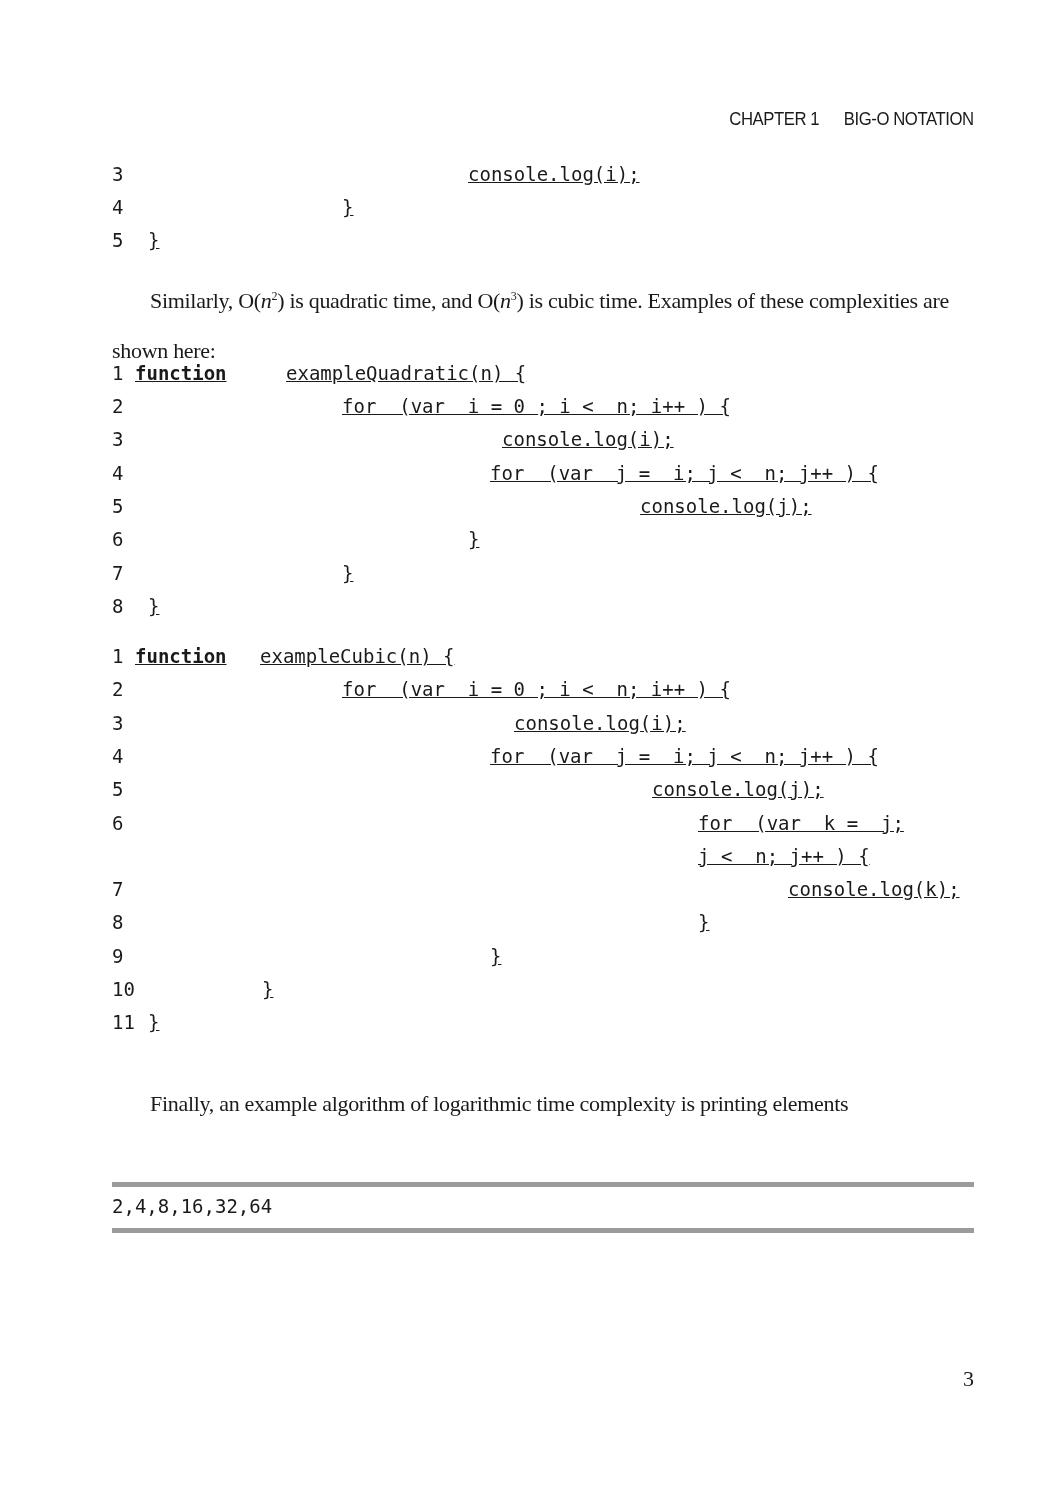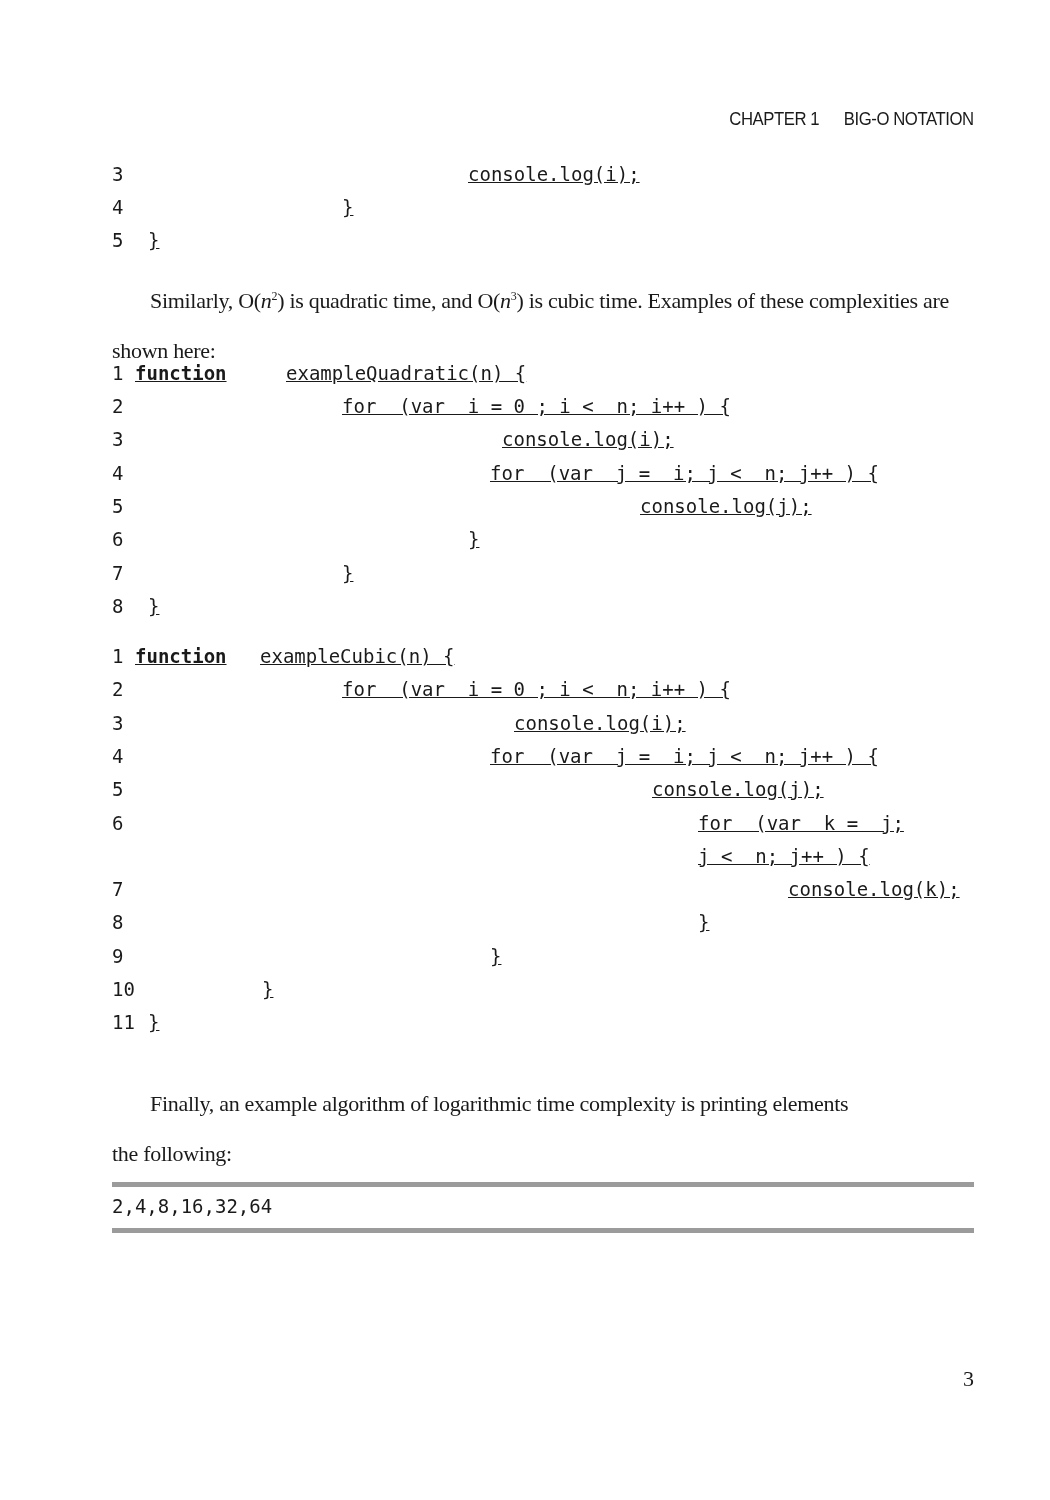--- a/index.html
+++ b/index.html
@@ -72,20 +72,19 @@
     <div class="code-line" style="top: 844px;"><span class="ln"></span><span class="txt" style="left: 586px;">j &lt;  n; j++ ) {</span></div>
     <div class="code-line" style="top: 877px;"><span class="ln">7</span><span class="txt" style="left: 676px;">console.log(k);</span></div>
     <div class="code-line" style="top: 910px;"><span class="ln">8</span><span class="txt" style="left: 586px;">}</span></div>
     <div class="code-line" style="top: 944px;"><span class="ln">9</span><span class="txt" style="left: 378px;">}</span></div>
     <div class="code-line" style="top: 977px;"><span class="ln">10</span><span class="txt" style="left: 150px;">}</span></div>
     <div class="code-line" style="top: 1010px;"><span class="ln">11</span><span class="txt" style="left: 36px;">}</span></div>
   </div>
 
 <div class="para" style="top:1067px;margin-top:12px;">
   <div><span class="indent"></span><span>Finally, an example algorithm of logarithmic time complexity is printing elements</span></div>
-  <div><span>the following:</span></div>
 </div>
 
 <div class="rule" style="top:1182px;"></div>
 <div class="output">2,4,8,16,32,64</div>
 <div class="rule" style="top:1228px;"></div>
 
 <div class="page-num">3</div>
 
 </body></html>

